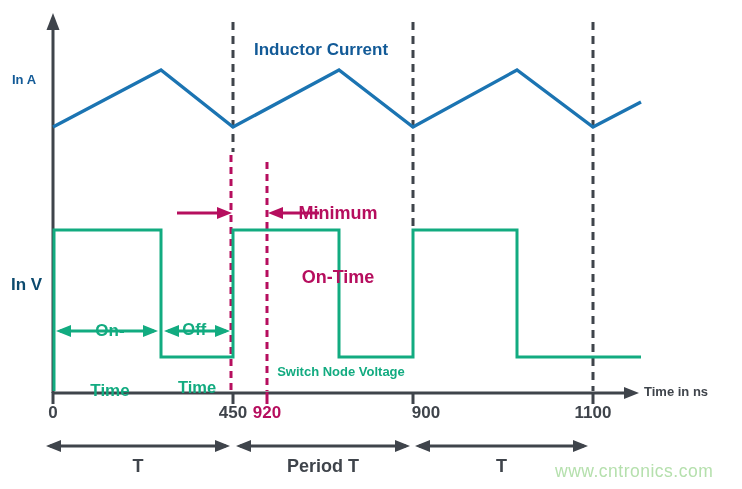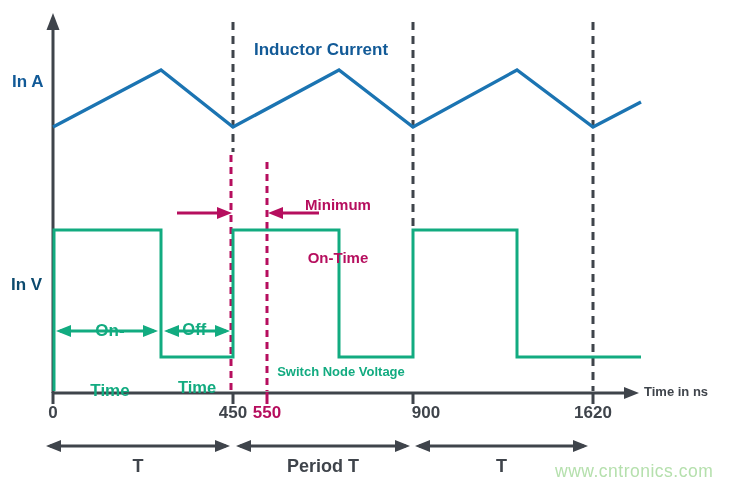--- a/index.html
+++ b/index.html
@@ -50,25 +50,25 @@
       <polygon points="46,446 61,440 61,452" fill="#3f444b"></polygon>
       <polygon points="230,446 215,440 215,452" fill="#3f444b"></polygon>
       <line x1="240" y1="446" x2="406" y2="446" stroke="#3f444b" stroke-width="3"></line>
       <polygon points="236,446 251,440 251,452" fill="#3f444b"></polygon>
       <polygon points="410,446 395,440 395,452" fill="#3f444b"></polygon>
       <line x1="419" y1="446" x2="584" y2="446" stroke="#3f444b" stroke-width="3"></line>
       <polygon points="415,446 430,440 430,452" fill="#3f444b"></polygon>
       <polygon points="588,446 573,440 573,452" fill="#3f444b"></polygon>
     </svg>
 
-  <div class="lbl" style="left: 12px; top: 72px; font-size: 17px; color: rgb(18, 90, 151);">In A</div>
+  <div class="lbl" style="left: 12px; top: 72px; font-size: 13px; color: rgb(18, 90, 151);">In A</div>
 
   <div class="lbl center" style="left: 238px; top: 40px; width: 166px; font-size: 17px; color: rgb(18, 90, 151);">Inductor Current</div>
 
-  <div class="lbl center two-line" style="left: 292px; top: 161px; width: 92px; font-size: 15px; color: rgb(182, 14, 94);">
+  <div class="lbl center two-line" style="left: 292px; top: 161px; width: 92px; font-size: 18px; color: rgb(182, 14, 94);">
     <span>Minimum</span>
     <span>On-Time</span>
   </div>
 
   <div class="lbl" style="left: 11px; top: 275px; font-size: 17px; color: #0c4a6e;">In V</div>
 
   <div class="lbl center two-line" style="left: 72px; top: 281px; width: 76px; font-size: 17px; color: rgb(18, 171, 128);">
     <span>On-</span>
     <span>Time</span>
   </div>
@@ -83,17 +83,17 @@
   <div class="lbl" style="left: 644px; top: 384px; font-size: 13px; color: rgb(63, 68, 75);">Time in ns</div>
 
   <div class="watermark" style="color: rgb(181, 224, 173);">www.cntronics.com</div>
 
   <div id="gen-labels">
       <div class="span-label" style="left: 138px; color: rgb(63, 68, 75);">T</div>
       <div class="span-label" style="left: 323px; color: rgb(63, 68, 75);">Period T</div>
       <div class="span-label" style="left: 501.5px; color: rgb(63, 68, 75);">T</div>
       <div class="tick-label" style="left: 53px; color: rgb(63, 68, 75);">0</div>
       <div class="tick-label" style="left: 233px; color: rgb(63, 68, 75);">450</div>
-      <div class="tick-label" style="left: 267px; color: rgb(182, 14, 94);">550</div>
+      <div class="tick-label" style="left: 267px; color: rgb(182, 14, 94);">920</div>
       <div class="tick-label" style="left: 426px; color: rgb(63, 68, 75);">900</div>
-      <div class="tick-label" style="left: 593px; color: rgb(63, 68, 75);">1620</div>
+      <div class="tick-label" style="left: 593px; color: rgb(63, 68, 75);">1100</div>
     </div>
 </div>
 
 </body></html>

